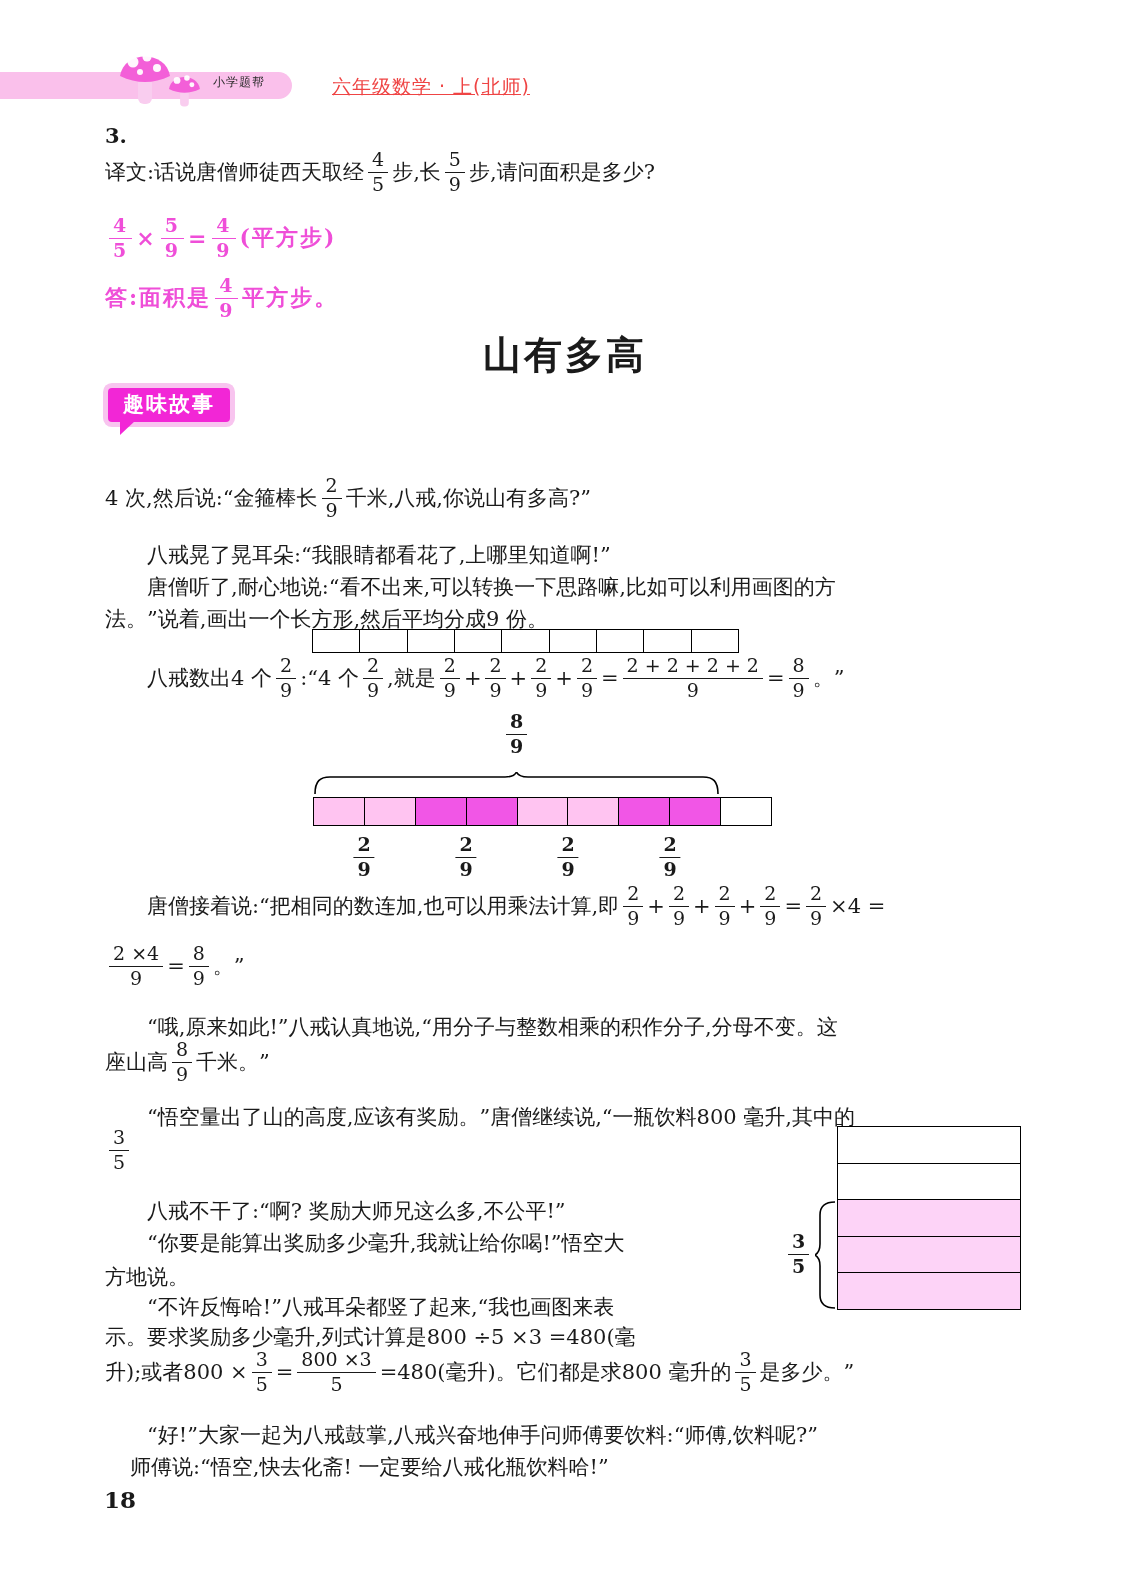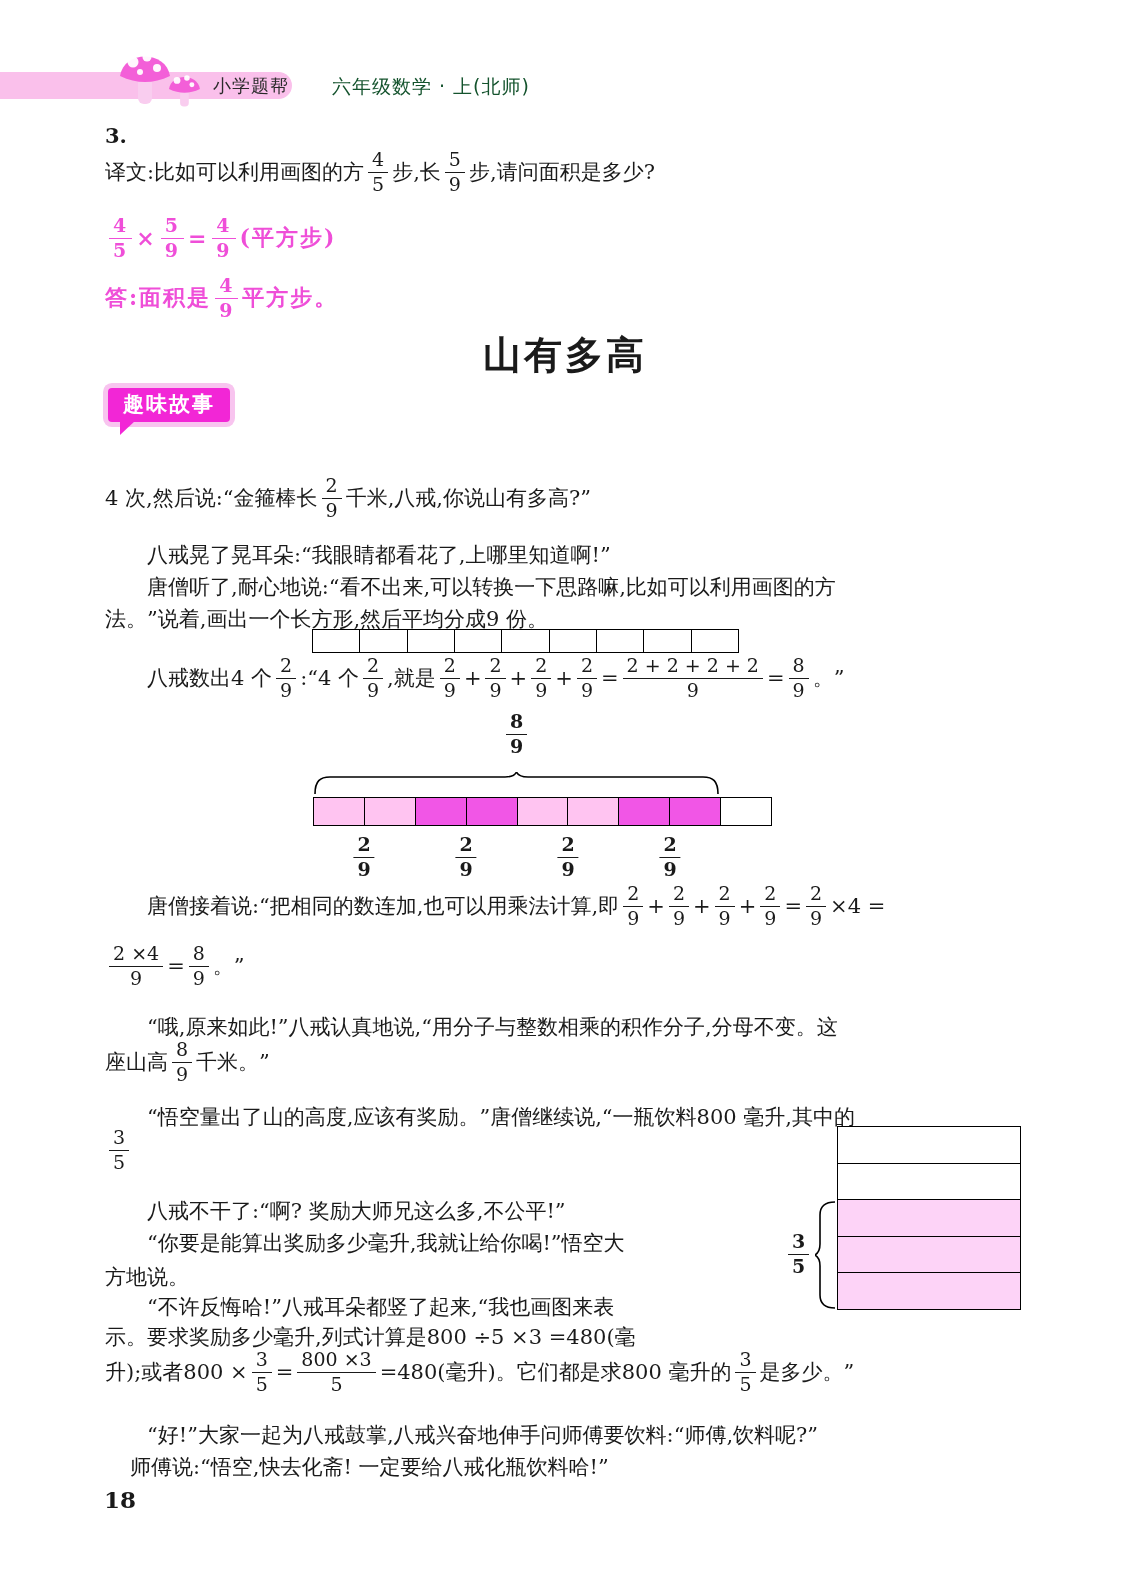--- a/index.html
+++ b/index.html
@@ -5,24 +5,24 @@
   html,body{margin:0;padding:0;background:#e8e8e8;}
   .page{
     position:relative;width:1129px;height:1571px;background:#ffffff;
     font-family:"DejaVu Serif", serif;color:#1a1a1a;overflow:hidden;
     margin:0 auto;
   }
   
   .band{position:absolute;left:0;top:72px;width:292px;height:27px;
     background:#FAC0EB;border-radius:0 14px 14px 0;}
   .mushrooms{position:absolute;left:112px;top:42px;}
-  .brand{position:absolute;left:213px;top:74px;font-size:18px;letter-spacing:1px;
+  .brand{position:absolute;left:213px;top:74px;font-size:12px;letter-spacing:1px;
     font-family:"DejaVu Sans",sans-serif;color:#2a2a2a;}
   .edition{position:absolute;left:332px;top:74px;font-size:19px;letter-spacing:1px;
-    font-family:"DejaVu Sans",sans-serif;color:#14532d;}
+    font-family:"DejaVu Sans",sans-serif;color:#ef4444;text-decoration:underline;}
   
   .line{position:absolute;left:105px;display:flex;align-items:center;
     white-space:pre;font-size:21px;min-height:30px;}
   .indent{left:147px;}
   .indent-sm{left:130px;}
   .bold{font-weight:700;}
   .qtext{margin-left:9px;}
   
   .frac{display:inline-flex;flex-direction:column;align-items:center;
     line-height:1.05;margin:0 4px;font-size:19px;text-align:center;}
@@ -87,21 +87,21 @@
       <circle cx="37" cy="16" r="4.5" fill="#fff" opacity="0.95"></circle>
       <circle cx="45" cy="27" r="4" fill="#fff" opacity="0.95"></circle>
     </g>
   </svg>
   <div class="brand">小学题帮</div>
   <div class="edition">六年级数学 · 上(北师)</div>
 
   <div class="line" style="top:120px">
     <span class="bold">3.</span>
   </div>
-  <div class="line" style="top:150px"><span>译文:比如可以利用画图的方</span><span class="frac"><span class="num">4</span><span class="den">5</span></span><span>步,长</span><span class="frac"><span class="num">5</span><span class="den">9</span></span><span>步,请问面积是多少?</span></div>
+  <div class="line" style="top:150px"><span>译文:话说唐僧师徒西天取经</span><span class="frac"><span class="num">4</span><span class="den">5</span></span><span>步,长</span><span class="frac"><span class="num">5</span><span class="den">9</span></span><span>步,请问面积是多少?</span></div>
   <div class="line hand" style="top:216px"><span class="frac"><span class="num">4</span><span class="den">5</span></span><span>×</span><span class="frac"><span class="num">5</span><span class="den">9</span></span><span>=</span><span class="frac"><span class="num">4</span><span class="den">9</span></span><span>(平方步)</span></div>
   <div class="line hand" style="top:276px"><span>答:面积是</span><span class="frac"><span class="num">4</span><span class="den">9</span></span><span>平方步。</span></div>
 
   <div class="title">山有多高</div>
   <div class="badge">
     <span>趣味故事</span>
     <i class="tail"></i>
   </div>
 
   <div class="line" style="top:476px"><span>4 次,然后说:“金箍棒长</span><span class="frac"><span class="num">2</span><span class="den">9</span></span><span>千米,八戒,你说山有多高?”</span></div>

